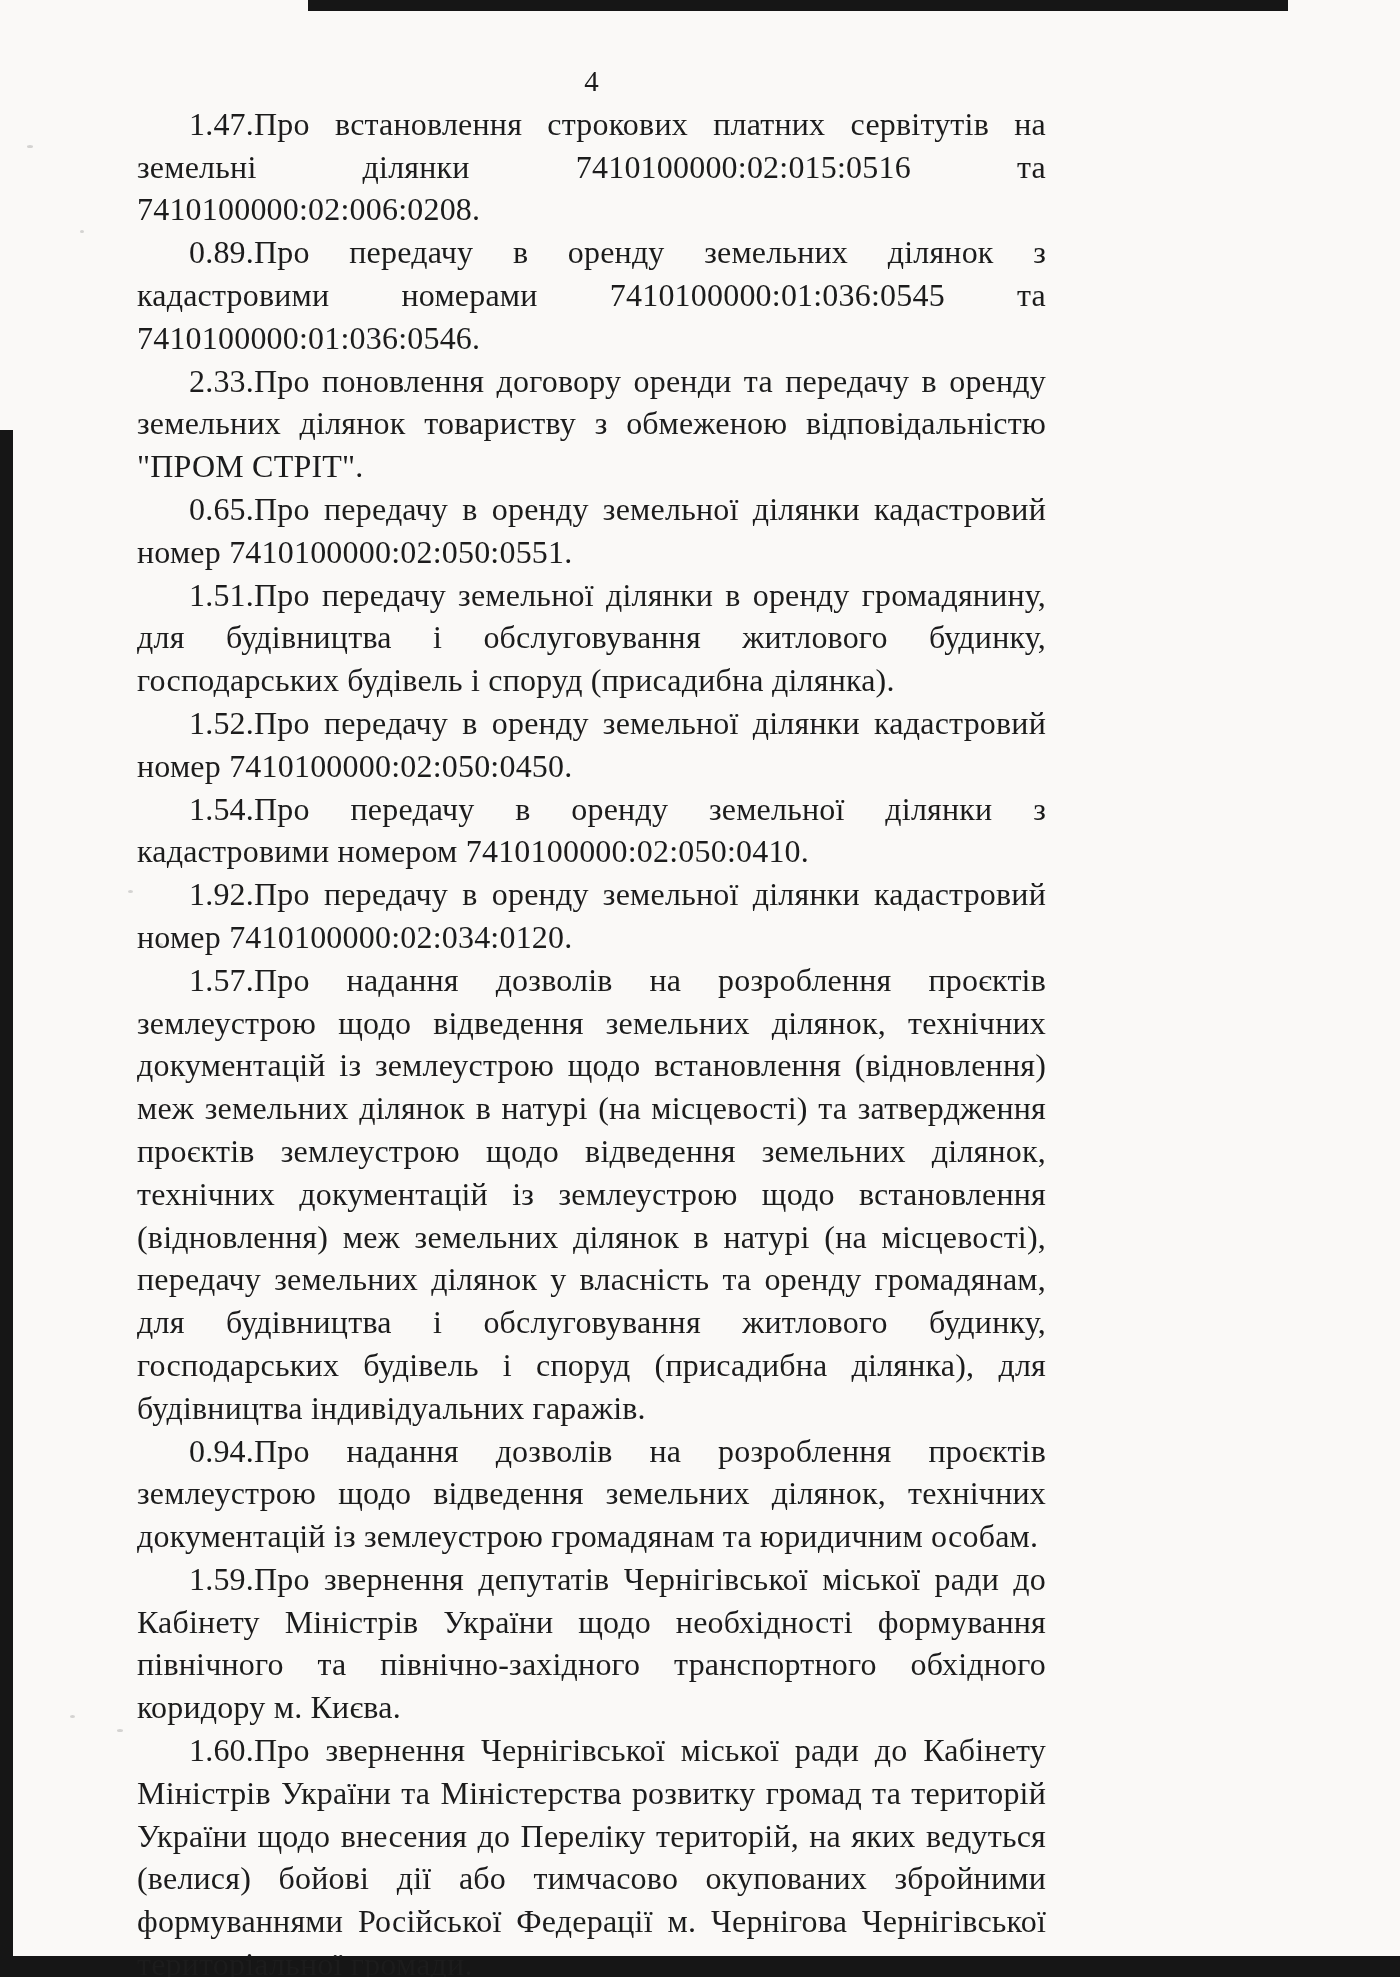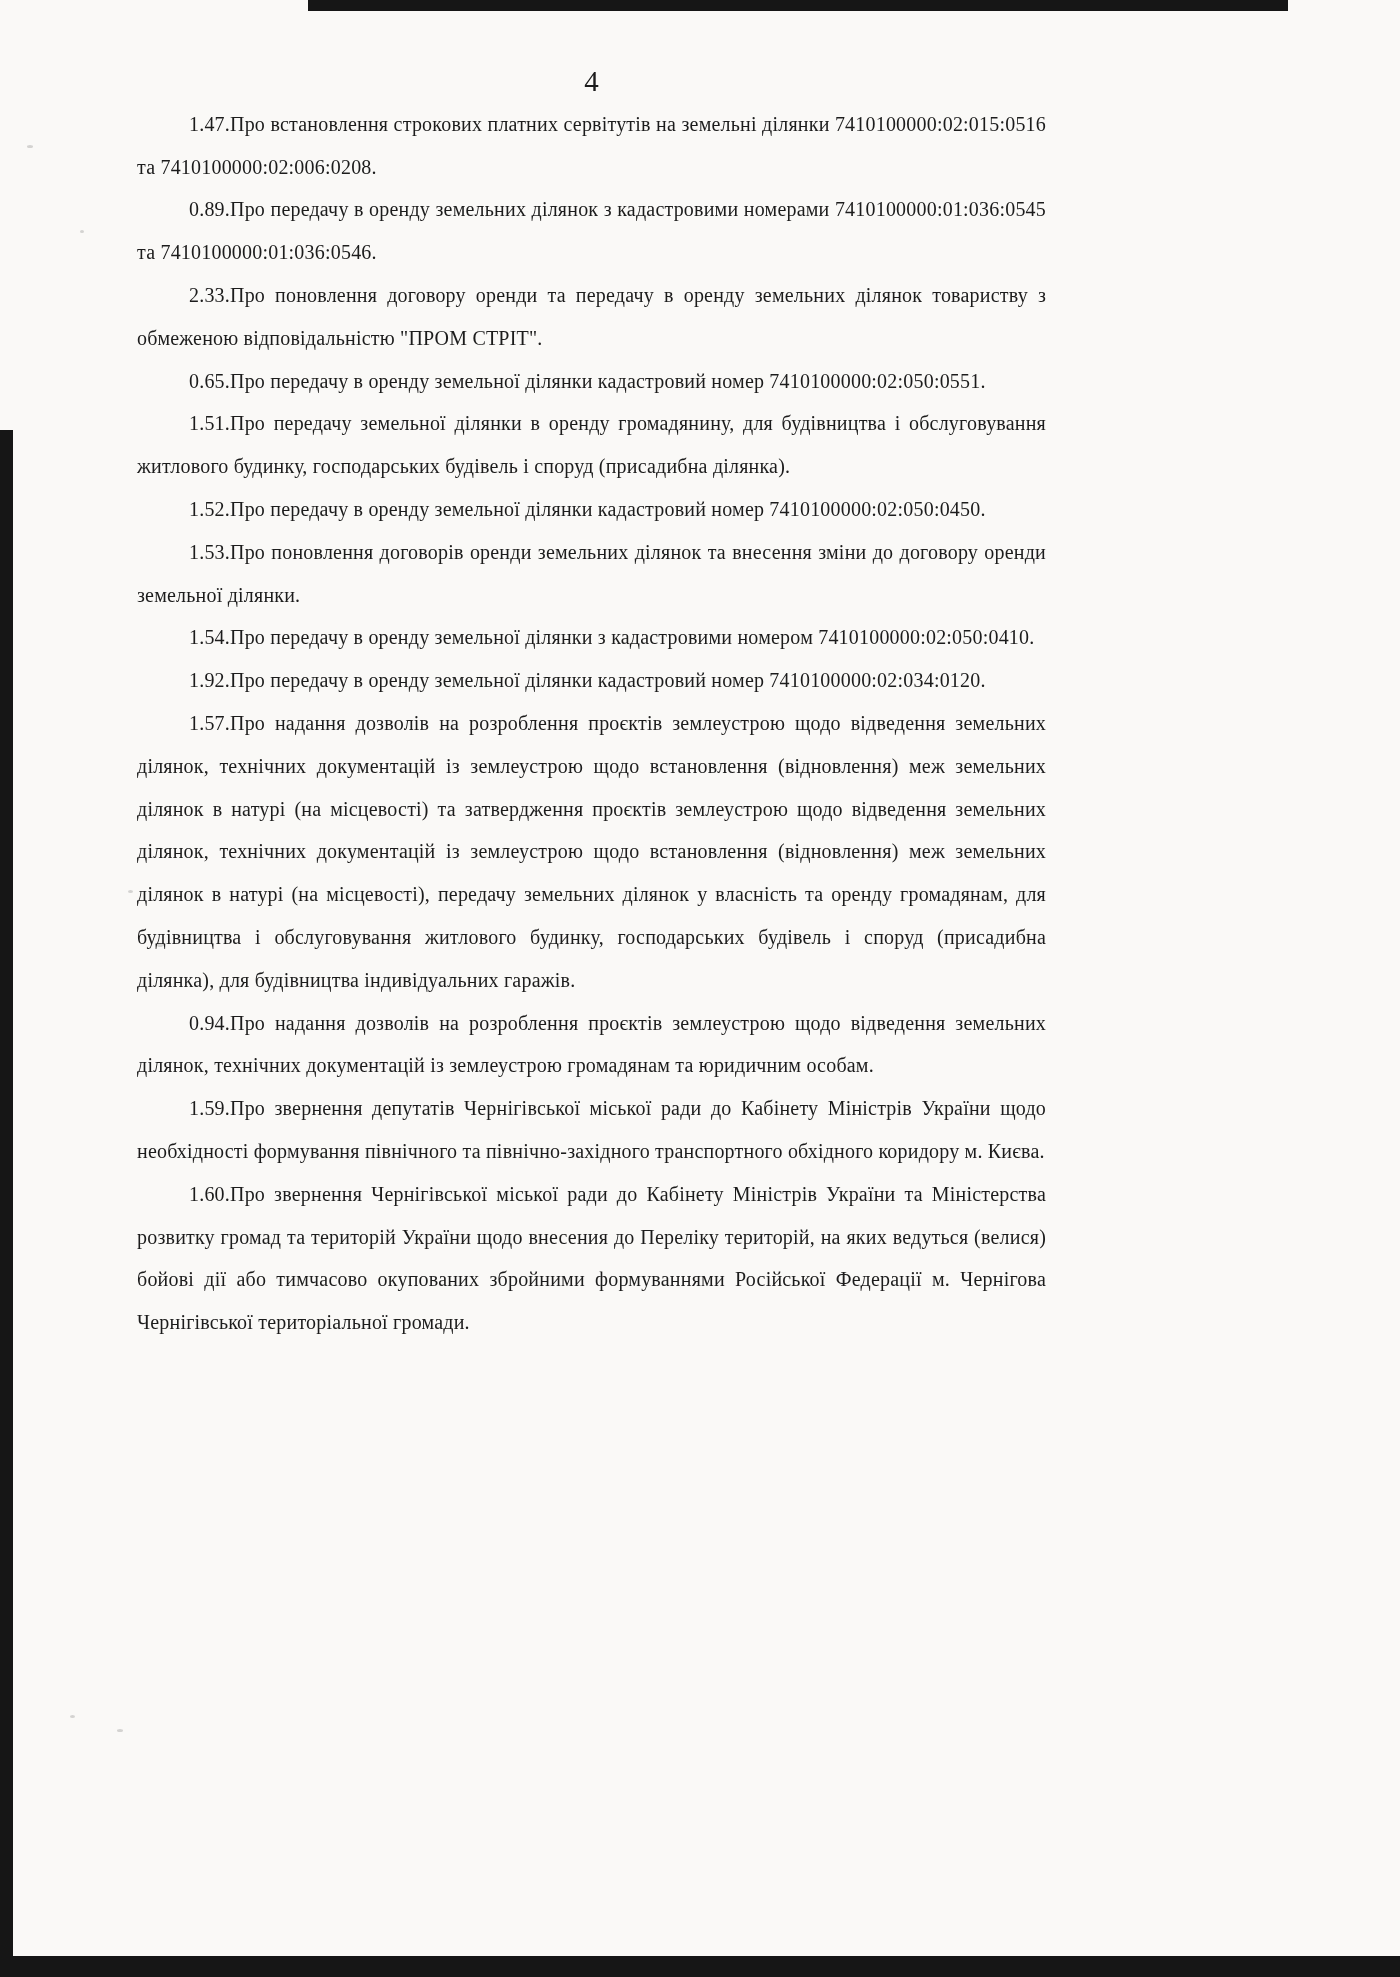--- a/index.html
+++ b/index.html
@@ -36,21 +36,21 @@
     width: 909px;
   }
   .page-number {
     text-align: center;
     font-size: 29px;
     line-height: 42.8px;
     margin: 0;
   }
   .para {
     margin: 0;
-    font-size: 20px;
+    font-size: 32px;
     line-height: 42.8px;
     text-align: justify;
     text-indent: 52px;
     letter-spacing: 0.2px;
   }
 </style>
 </head>
 <body>
 
 <div class="page">
@@ -67,21 +67,20 @@
 
   <div class="text-block">
     <p class="page-number">4</p>
     <div>
         <p class="para">1.47.Про встановлення строкових платних сервітутів на земельні ділянки 7410100000:02:015:0516 та 7410100000:02:006:0208.</p>
         <p class="para">0.89.Про передачу в оренду земельних ділянок з кадастровими номерами 7410100000:01:036:0545 та 7410100000:01:036:0546.</p>
         <p class="para">2.33.Про поновлення договору оренди та передачу в оренду земельних ділянок товариству з обмеженою відповідальністю "ПРОМ СТРІТ".</p>
         <p class="para">0.65.Про передачу в оренду земельної ділянки кадастровий номер 7410100000:02:050:0551.</p>
         <p class="para">1.51.Про передачу земельної ділянки в оренду громадянину, для будівництва і обслуговування житлового будинку, господарських будівель і споруд (присадибна ділянка).</p>
         <p class="para">1.52.Про передачу в оренду земельної ділянки кадастровий номер 7410100000:02:050:0450.</p>
-        <p class="para">1.53.Про поновлення договорів оренди земельних ділянок та внесення зміни до договору оренди земельної ділянки.</p>
         <p class="para">1.54.Про передачу в оренду земельної ділянки з кадастровими номером 7410100000:02:050:0410.</p>
         <p class="para">1.92.Про передачу в оренду земельної ділянки кадастровий номер 7410100000:02:034:0120.</p>
         <p class="para">1.57.Про надання дозволів на розроблення проєктів землеустрою щодо відведення земельних ділянок, технічних документацій із землеустрою щодо встановлення (відновлення) меж земельних ділянок в натурі (на місцевості) та затвердження проєктів землеустрою щодо відведення земельних ділянок, технічних документацій із землеустрою щодо встановлення (відновлення) меж земельних ділянок в натурі (на місцевості), передачу земельних ділянок у власність та оренду громадянам, для будівництва і обслуговування житлового будинку, господарських будівель і споруд (присадибна ділянка), для будівництва індивідуальних гаражів.</p>
         <p class="para">0.94.Про надання дозволів на розроблення проєктів землеустрою щодо відведення земельних ділянок, технічних документацій із землеустрою громадянам та юридичним особам.</p>
         <p class="para">1.59.Про звернення депутатів Чернігівської міської ради до Кабінету Міністрів України щодо необхідності формування північного та північно-західного транспортного обхідного коридору м. Києва.</p>
         <p class="para">1.60.Про звернення Чернігівської міської ради до Кабінету Міністрів України та Міністерства розвитку громад та територій України щодо внесения до Переліку територій, на яких ведуться (велися) бойові дії або тимчасово окупованих збройними формуваннями Російської Федерації м. Чернігова Чернігівської територіальної громади.</p>
       </div>
   </div>
 </div>
 

